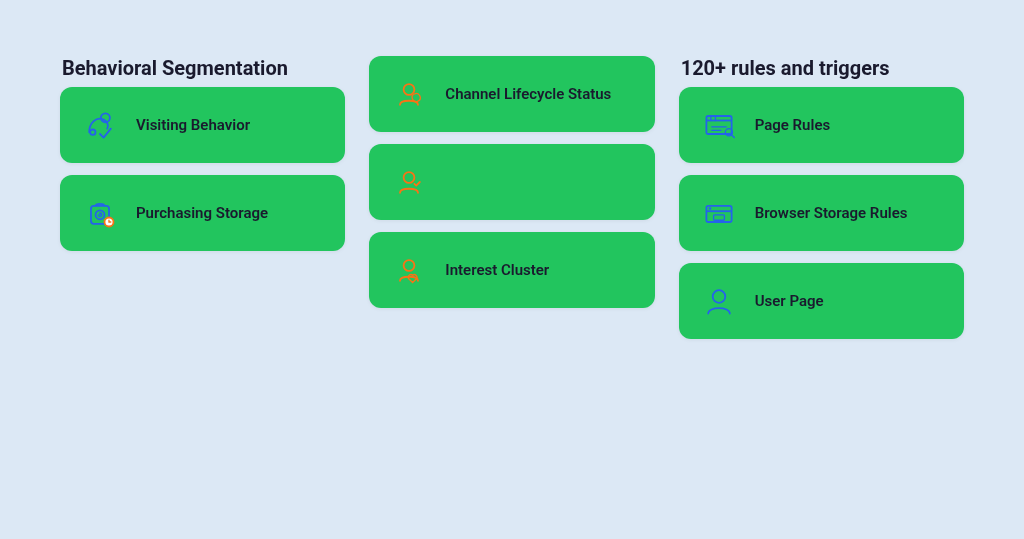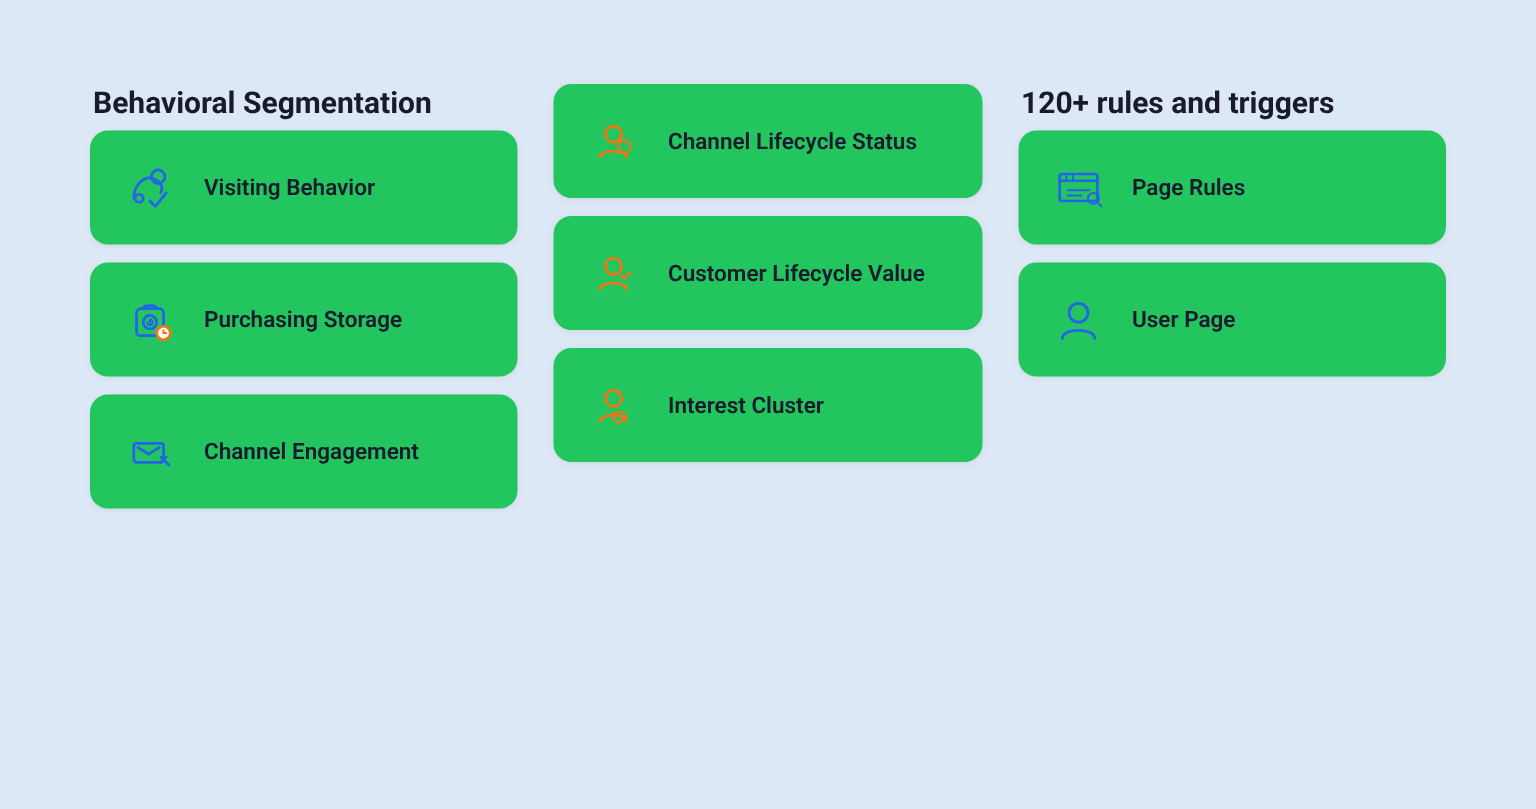--- a/index.html
+++ b/index.html
@@ -89,31 +89,20 @@
       <rect x="10" y="12" width="20" height="20" rx="3" stroke="#2563eb" stroke-width="2" fill="none"></rect>
       <path d="M15 12 C15 9 25 9 25 12" stroke="#2563eb" stroke-width="2" stroke-linecap="round" fill="none"></path>
       <circle cx="20" cy="22" r="5" stroke="#2563eb" stroke-width="2" fill="none"></circle>
       <path d="M20 22 L20 20 M20 20 Q22 20 22 22 Q22 24 20 24 Q18 24 18 22" stroke="#2563eb" stroke-width="1.5" stroke-linecap="round" fill="none"></path>
       <circle cx="30" cy="30" r="5" stroke="#f97316" stroke-width="2" fill="white"></circle>
       <path d="M30 28 L30 30 L32 30" stroke="#f97316" stroke-width="1.5" stroke-linecap="round"></path>
     </svg>
             </div>
             <span class="card-label">Purchasing Storage</span>
           </div>
-          <div class="card">
-            <div class="icon-wrap">
-              <svg viewBox="0 0 40 40" fill="none" xmlns="http://www.w3.org/2000/svg">
-      <rect x="8" y="14" width="22" height="14" rx="2" stroke="#2563eb" stroke-width="2" fill="none"></rect>
-      <path d="M11 17 L19 22 L27 17" stroke="#2563eb" stroke-width="2" stroke-linecap="round" fill="none"></path>
-      <path d="M28 24 L34 30" stroke="#2563eb" stroke-width="2" stroke-linecap="round"></path>
-      <path d="M32 24 L28 28" stroke="#2563eb" stroke-width="2" stroke-linecap="round"></path>
-    </svg>
-            </div>
-            <span class="card-label">Channel Engagement</span>
-          </div>
         </div>
       </div>
       <div>
         <div class="cards-col">
           <div class="card">
             <div class="icon-wrap">
               <svg viewBox="0 0 40 40" fill="none" xmlns="http://www.w3.org/2000/svg">
       <circle cx="20" cy="15" r="6" stroke="#f97316" stroke-width="2" fill="none"></circle>
       <path d="M10 32 C10 26 30 26 30 32" stroke="#f97316" stroke-width="2" stroke-linecap="round" fill="none"></path>
       <path d="M26 20 Q30 18 32 22 Q34 26 30 28 Q26 30 24 26 Q22 22 26 20Z" stroke="#f97316" stroke-width="1.5" fill="none"></path>
@@ -122,21 +111,20 @@
             <span class="card-label">Channel Lifecycle Status</span>
           </div>
           <div class="card">
             <div class="icon-wrap">
               <svg viewBox="0 0 40 40" fill="none" xmlns="http://www.w3.org/2000/svg">
       <circle cx="20" cy="15" r="6" stroke="#f97316" stroke-width="2" fill="none"></circle>
       <path d="M10 32 C10 26 30 26 30 32" stroke="#f97316" stroke-width="2" stroke-linecap="round" fill="none"></path>
       <path d="M26 22 L28 24 L32 20" stroke="#f97316" stroke-width="2" stroke-linecap="round" stroke-linejoin="round"></path>
     </svg>
             </div>
-            <span class="card-label">Customer Lifecycle Value</span>
           </div>
           <div class="card">
             <div class="icon-wrap">
               <svg viewBox="0 0 40 40" fill="none" xmlns="http://www.w3.org/2000/svg">
       <circle cx="20" cy="15" r="6" stroke="#f97316" stroke-width="2" fill="none"></circle>
       <path d="M10 32 C10 26 30 26 30 32" stroke="#f97316" stroke-width="2" stroke-linecap="round" fill="none"></path>
       <path d="M24 26 Q26 24 28 26 Q30 28 28 30 L24 34 L20 30 Q18 28 20 26 Q22 24 24 26Z" stroke="#f97316" stroke-width="1.5" fill="none"></path>
     </svg>
             </div>
             <span class="card-label">Interest Cluster</span>
@@ -157,20 +145,31 @@
       <path d="M12 26 L22 26" stroke="#2563eb" stroke-width="1.5" stroke-linecap="round"></path>
       <circle cx="31" cy="28" r="4" stroke="#2563eb" stroke-width="1.5" fill="none"></circle>
       <path d="M34 31 L37 34" stroke="#2563eb" stroke-width="1.5" stroke-linecap="round"></path>
     </svg>
             </div>
             <span class="card-label">Page Rules</span>
           </div>
           <div class="card">
             <div class="icon-wrap">
               <svg viewBox="0 0 40 40" fill="none" xmlns="http://www.w3.org/2000/svg">
+      <rect x="6" y="12" width="28" height="18" rx="2" stroke="#2563eb" stroke-width="2" fill="none"></rect>
+      <path d="M6 18 L34 18" stroke="#2563eb" stroke-width="2"></path>
+      <rect x="14" y="22" width="12" height="6" rx="1" stroke="#2563eb" stroke-width="1.5" fill="none"></rect>
+      <circle cx="10" cy="15" r="1.5" fill="#2563eb"></circle>
+    </svg>
+            </div>
+            <span class="card-label">Browser Storage Rules</span>
+          </div>
+          <div class="card">
+            <div class="icon-wrap">
+              <svg viewBox="0 0 40 40" fill="none" xmlns="http://www.w3.org/2000/svg">
       <circle cx="20" cy="15" r="7" stroke="#2563eb" stroke-width="2" fill="none"></circle>
       <path d="M8 34 C8 26 32 26 32 34" stroke="#2563eb" stroke-width="2" stroke-linecap="round" fill="none"></path>
     </svg>
             </div>
             <span class="card-label">User Page</span>
           </div>
         </div>
       </div>
     </div>
 </div>

